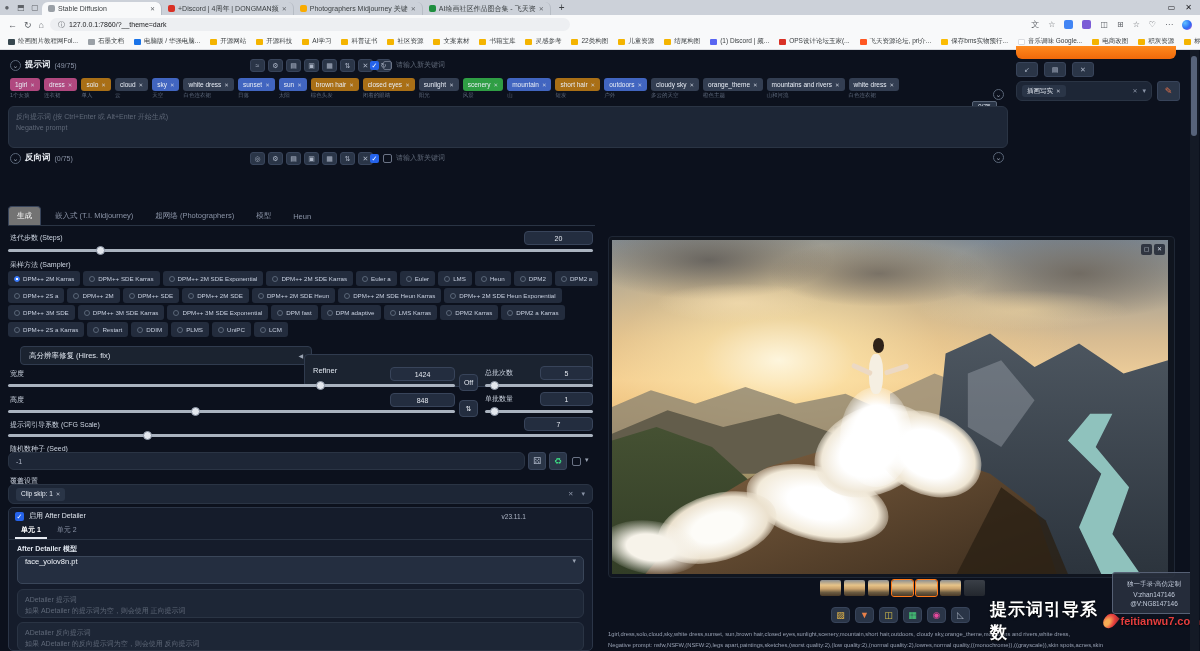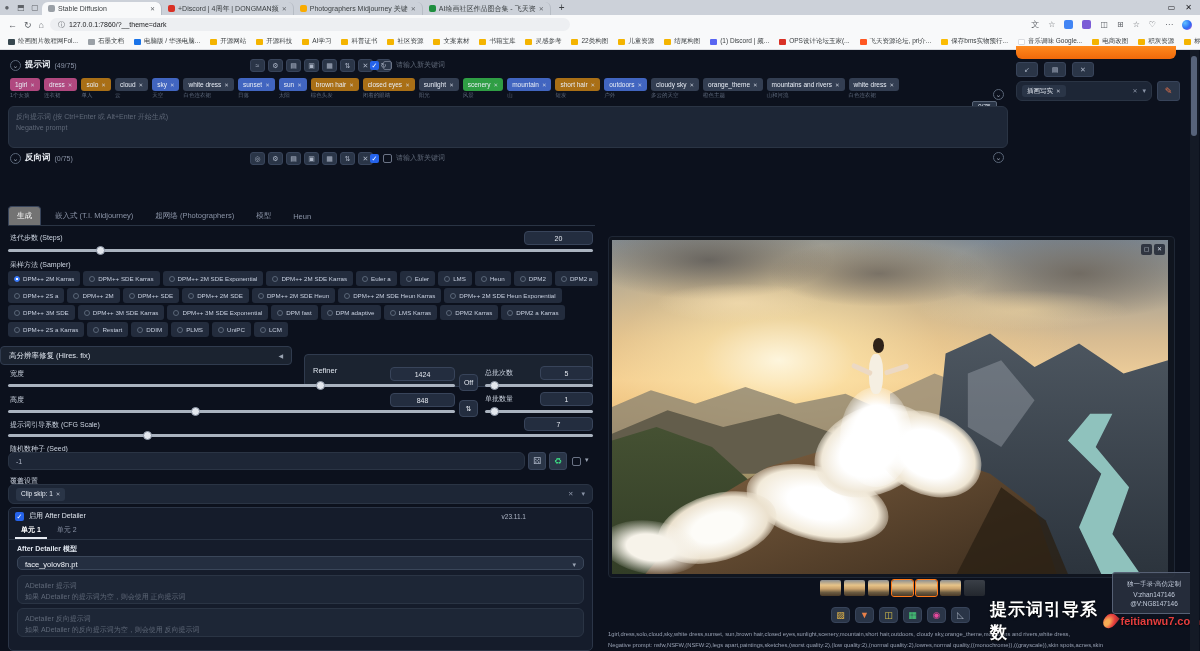--- a/index.html
+++ b/index.html
@@ -556,21 +556,21 @@
           <span class="radio"></span>
           <span>UniPC</span>
         </span>
         <span class="samp">
           <span class="radio"></span>
           <span>LCM</span>
         </span>
       </div>
     </div>
 
-  <div class="abs acc" style="left:0;top:346px;width:292px;height:19px">
+  <div class="abs acc" style="left:20px;top:346px;width:292px;height:19px">
     <span>高分辨率修复 (Hires. fix)</span>
       <span class="arr">◀</span>
   </div>
   <div class="abs acc" style="left:304px;top:354px;width:289px;height:33px">
     <span>Refiner</span>
       <span class="arr">◀</span>
   </div>
 
   <span class="abs lbl" style="left:10px;top:369px">宽度</span>
   <span class="abs valbox" style="left:390px;top:367px;width:65px;height:14px">1424</span>
@@ -623,21 +623,21 @@
     <div style="display:flex;align-items:center;gap:5px;padding:3px 6px 0">
       <span class="ckb">✓</span>
       <span style="font-size:7px;color:#dfe5ee">启用 After Detailer</span>
       <span style="margin-left:auto;font-size:6.5px;color:#aeb6c6;padding-right:60px">v23.11.1</span>
     </div>
     <div id="unit-tabs" style="display:flex;gap:4px;padding:2px 6px 0;border-bottom:1px solid #2a3444">
         <span class="utab active">单元 1</span>
         <span class="utab">单元 2</span>
       </div>
     <div style="font-size:7px;color:#dfe5ee;padding:4px 8px 2px;font-weight:bold">After Detailer 模型</div>
-    <div style="margin:0 8px;height:14px;background:#242e40;border:1px solid #3a4659;border-radius:5px;display:flex;align-items:flex-end;padding:0 7px">
+    <div style="margin:0 8px;height:28px;background:#242e40;border:1px solid #3a4659;border-radius:5px;display:flex;align-items:flex-start;padding:0 7px">
       <span style="font-size:7.5px;color:#eef2f8">face_yolov8n.pt</span>
       <span style="margin-left:auto;color:#9aa3b2;font-size:7px">▾</span>
     </div>
     <div class="textarea" style="margin:5px 8px 0;height:29px">
       <div class="ph">ADetailer 提示词</div>
       <div class="ph">如果 ADetailer 的提示词为空，则会使用 正向提示词</div>
     </div>
     <div class="textarea" style="margin:4px 8px 0;height:29px">
       <div class="ph">ADetailer 反向提示词</div>
       <div class="ph">如果 ADetailer 的反向提示词为空，则会使用 反向提示词</div>

